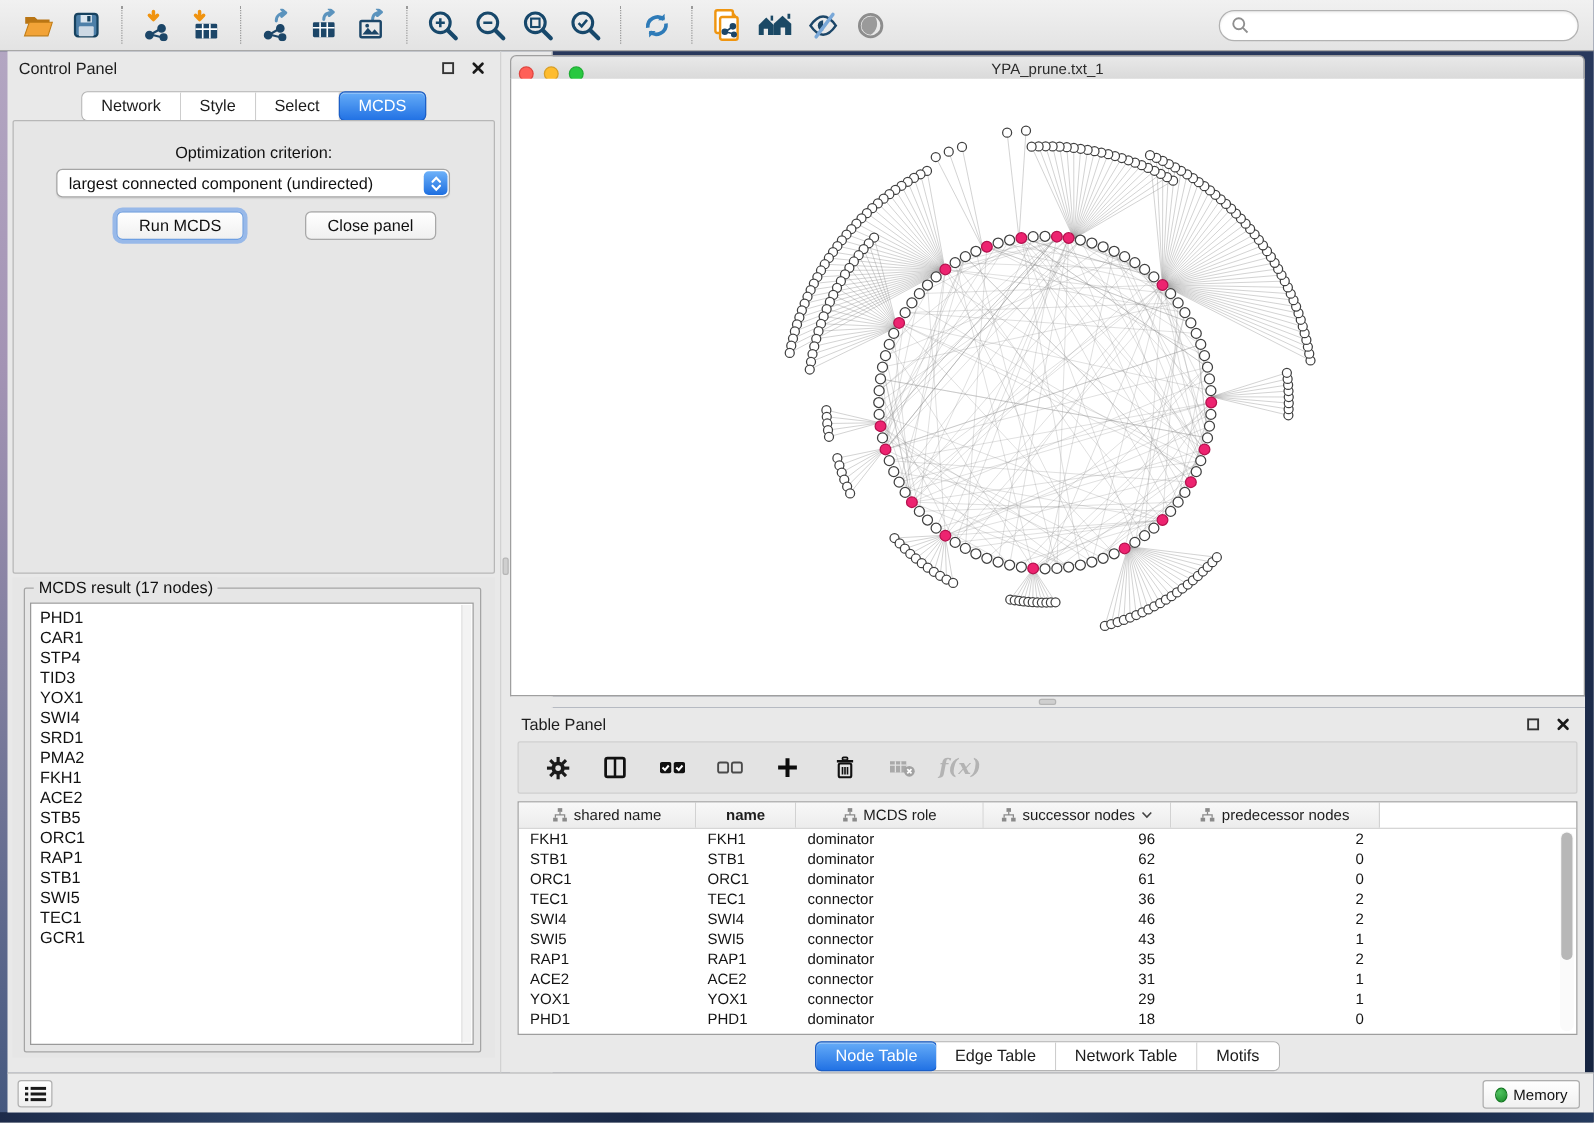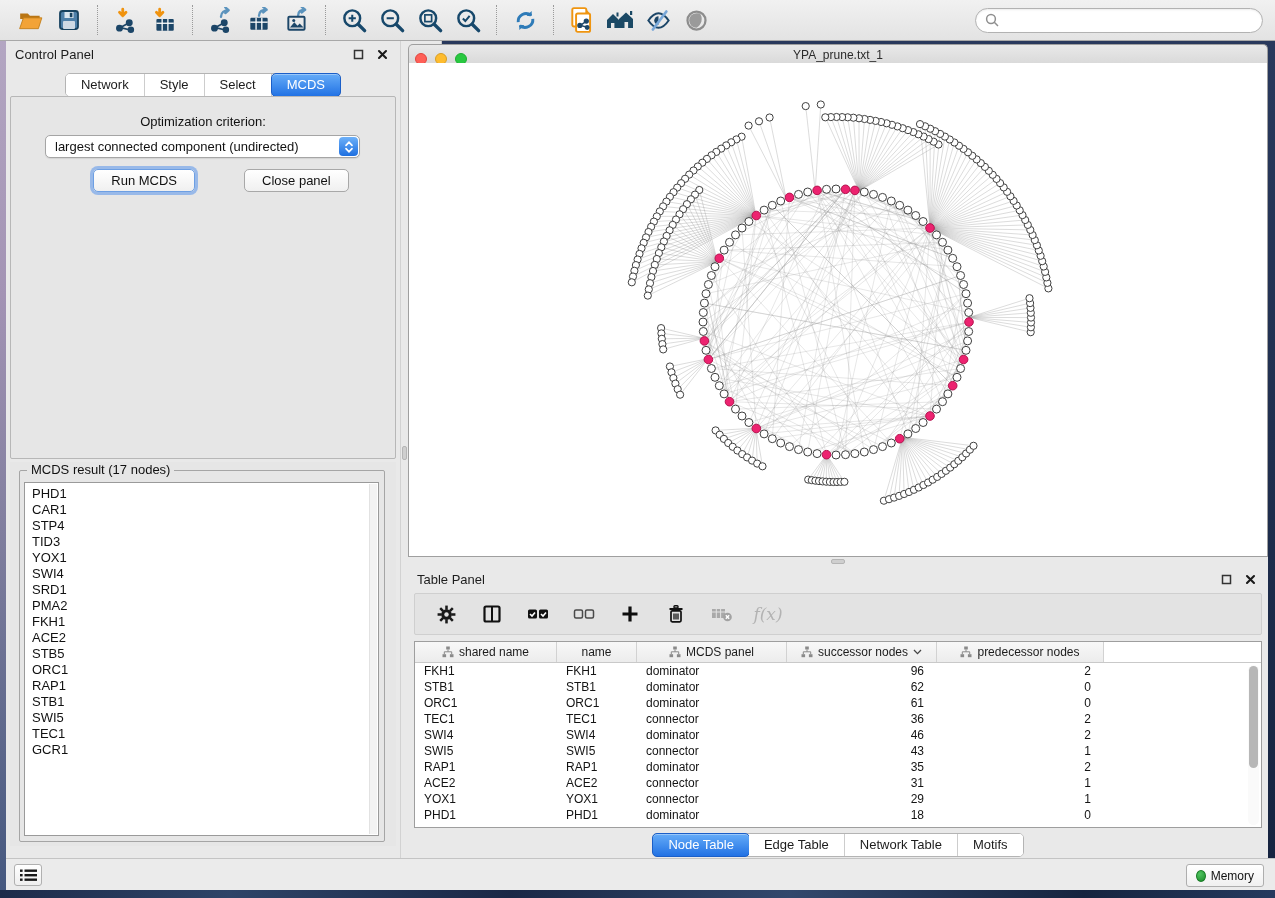--- a/index.html
+++ b/index.html
@@ -77,21 +77,21 @@
   .tl.yellow { background:#febc2e; border:1px solid #d89e24; }
   .tl.green { background:#28c840; border:1px solid #1dad32; }
   .net-title { position:absolute; left:0; right:0; text-align:center; font-size:12px; color:#2b2b2b; top:3px; }
   .net-canvas { position:absolute; left:0; top:19px; right:0; bottom:0; background:#fff;
     border:1px solid #9f9f9f; border-top:none; }
 
   
   .table-panel { left:408px; top:566px; width:860px; height:292px; background:#e9e9e9; }
   .tbl-toolbar { position:absolute; left:6px; right:6px; top:27px; height:42px; background:#e3e3e3;
     border:1px solid #cfcfcf; border-radius:2px; display:flex; align-items:center; gap:20px; padding-left:18px; }
-  .tb2-btn { width:26px; height:26px; display:flex; align-items:center; justify-content:center; }
+  .tb2-btn { width:26px; height:26px; display:flex; align-items:center; justify-content:center;font-weight:bold; }
   .fx { font-family:"DejaVu Serif", serif; font-style:italic; font-size:17px; color:#b3b3b3; }
   .tbl-wrap { position:absolute; left:6px; right:6px; top:75px; height:187px; background:#fff; border:1px solid #9e9e9e; overflow:hidden; }
   .tbl-header { display:flex; height:21px; border-bottom:1px solid #c9c9c9; }
   .th-cell { display:flex; align-items:center; justify-content:center; gap:5px;
     background:linear-gradient(#f8f8f8,#ececec); border-right:1px solid #d2d2d2; font-size:12px; color:#1c1c1c; }
   .th-fill { flex:1; background:#fff; }
   .t-row { display:flex; height:16px; }
   .t-cell { font-size:12px; color:#141414; line-height:16px; white-space:nowrap; overflow:hidden; }
   .t-cell.l { text-align:left; padding-left:9px; }
   .t-cell.r { text-align:right; padding-right:13px; }
@@ -1086,31 +1086,31 @@
       <div class="tbl-header" id="tbl-header">
           <div class="th-cell" style="width: 142px;">
             <svg width="12" height="12" viewBox="0 0 12 12">
               <rect x="4.2" y="0.5" width="3.6" height="3" fill="#8a8a8a"></rect>
               <rect x="0.5" y="8.2" width="3.6" height="3" fill="#8a8a8a"></rect>
               <rect x="7.9" y="8.2" width="3.6" height="3" fill="#8a8a8a"></rect>
               <path d="M6 3.5v2.3M2.3 8.2V5.8h7.4v2.4" stroke="#8a8a8a" fill="none"></path>
             </svg>
             <span>shared name</span>
           </div>
-          <div class="th-cell" style="width: 80px;">
+          <div class="th-cell" style="width: 80px; font-weight: bold;">
             <span>name</span>
           </div>
           <div class="th-cell" style="width: 150px;">
             <svg width="12" height="12" viewBox="0 0 12 12">
               <rect x="4.2" y="0.5" width="3.6" height="3" fill="#8a8a8a"></rect>
               <rect x="0.5" y="8.2" width="3.6" height="3" fill="#8a8a8a"></rect>
               <rect x="7.9" y="8.2" width="3.6" height="3" fill="#8a8a8a"></rect>
               <path d="M6 3.5v2.3M2.3 8.2V5.8h7.4v2.4" stroke="#8a8a8a" fill="none"></path>
             </svg>
-            <span>MCDS panel</span>
+            <span>MCDS role</span>
           </div>
           <div class="th-cell" style="width: 150px;">
             <svg width="12" height="12" viewBox="0 0 12 12">
               <rect x="4.2" y="0.5" width="3.6" height="3" fill="#8a8a8a"></rect>
               <rect x="0.5" y="8.2" width="3.6" height="3" fill="#8a8a8a"></rect>
               <rect x="7.9" y="8.2" width="3.6" height="3" fill="#8a8a8a"></rect>
               <path d="M6 3.5v2.3M2.3 8.2V5.8h7.4v2.4" stroke="#8a8a8a" fill="none"></path>
             </svg>
             <span>successor nodes</span>
             <svg width="9" height="6" viewBox="0 0 9 6">

